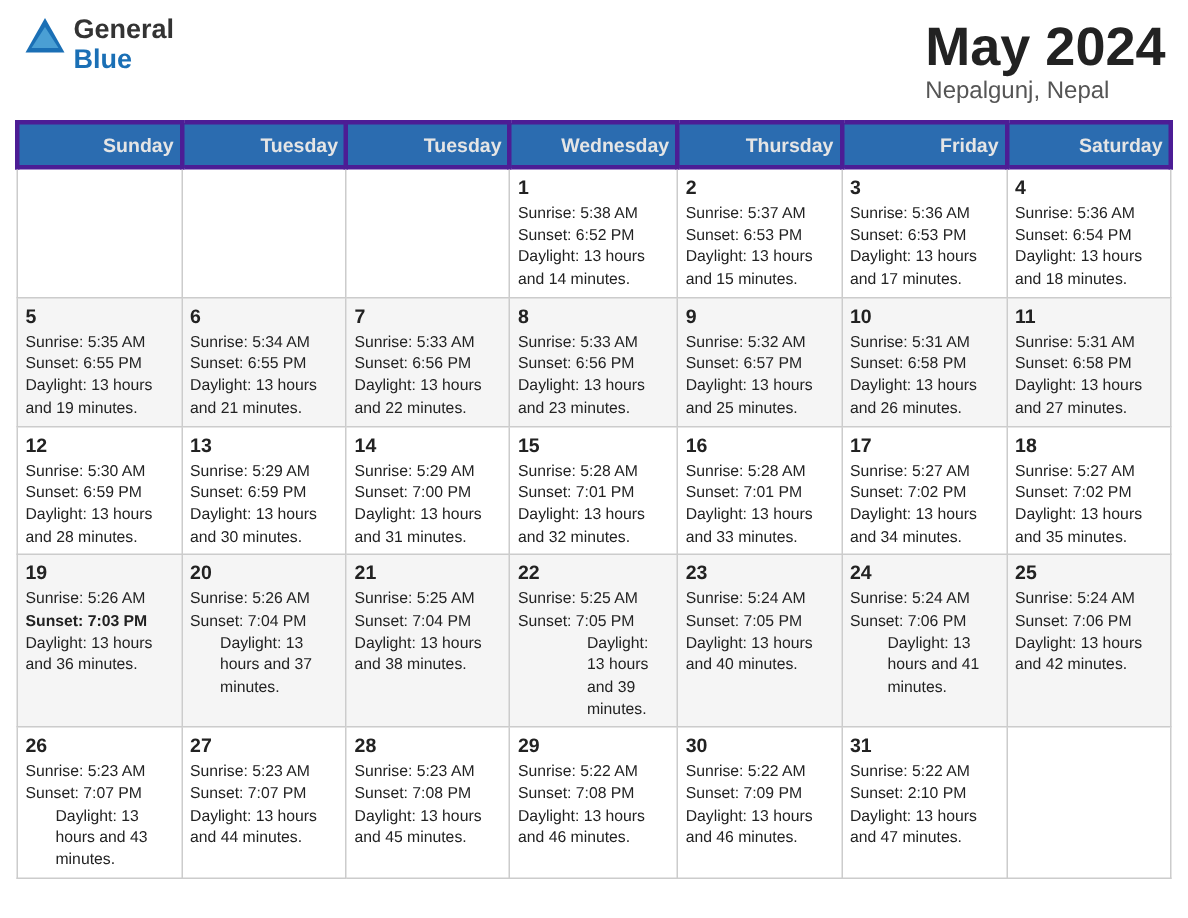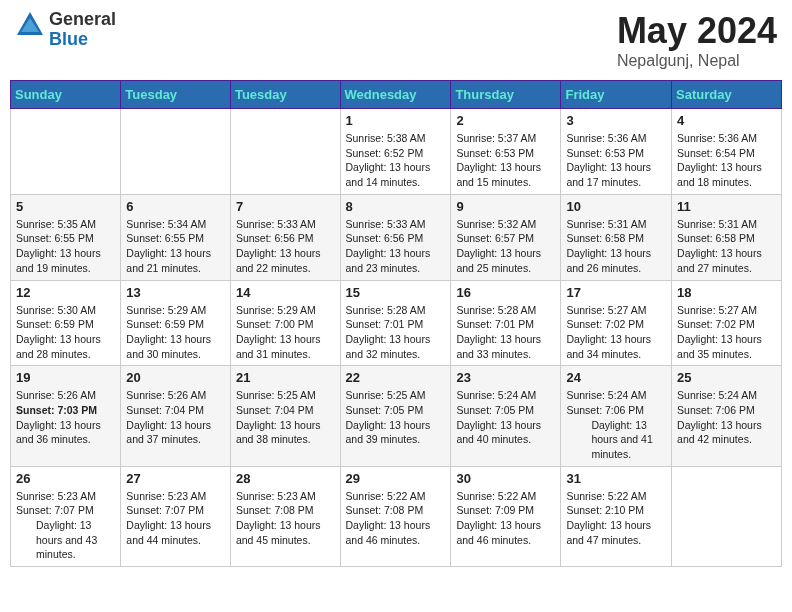--- a/index.html
+++ b/index.html
@@ -51,26 +51,26 @@
     .location {
       font-size: 16px;
       color: #555;
     }
     .calendar {
       width: 100%;
       border-collapse: collapse;
     }
     .calendar th {
       background-color: #2b6cb0;
-      color: #5eead4;
-      text-align: left;
+      color: #e5e5e5;
+      text-align: right;
       padding: 6px 4px;
       font-size: 13px;
       font-weight: bold;
-      border: 1px solid #4c1d95;
+      border: 3px solid #4c1d95;
     }
     .calendar td {
       border: 1px solid #ccc;
       vertical-align: top;
       padding: 4px 5px;
       width: 113px;
       min-height: 80px;
       font-size: 10.5px;
       color: #222;
       background: #fff;
@@ -284,37 +284,37 @@
             <span style="display: block;">Sunrise: 5:26 AM</span>
             <span style="display: block; font-weight: bold;">Sunset: 7:03 PM</span>
             <span style="display: block;">Daylight: 13 hours and 36 minutes.</span>
           </div>
         </td>
         <td>
           <span class="day-number">20</span>
           <div class="cell-content">
             <span style="display: block;">Sunrise: 5:26 AM</span>
             <span style="display: block;">Sunset: 7:04 PM</span>
-            <span style="display: block;">Daylight: 13 hours and 37 minutes.</span>
+            <span style="display: block; margin-left: 20px;">Daylight: 13 hours and 37 minutes.</span>
           </div>
         </td>
         <td>
           <span class="day-number">21</span>
           <div class="cell-content">
             <span style="display: block;">Sunrise: 5:25 AM</span>
             <span style="display: block;">Sunset: 7:04 PM</span>
             <span style="display: block;">Daylight: 13 hours and 38 minutes.</span>
           </div>
         </td>
         <td>
           <span class="day-number">22</span>
           <div class="cell-content">
             <span style="display: block;">Sunrise: 5:25 AM</span>
             <span style="display: block;">Sunset: 7:05 PM</span>
-            <span style="display: block;">Daylight: 13 hours and 39 minutes.</span>
+            <span style="display: block; margin-left: 46px;">Daylight: 13 hours and 39 minutes.</span>
           </div>
         </td>
         <td>
           <span class="day-number">23</span>
           <div class="cell-content">
             <span style="display: block;">Sunrise: 5:24 AM</span>
             <span style="display: block;">Sunset: 7:05 PM</span>
             <span style="display: block;">Daylight: 13 hours and 40 minutes.</span>
           </div>
         </td>

